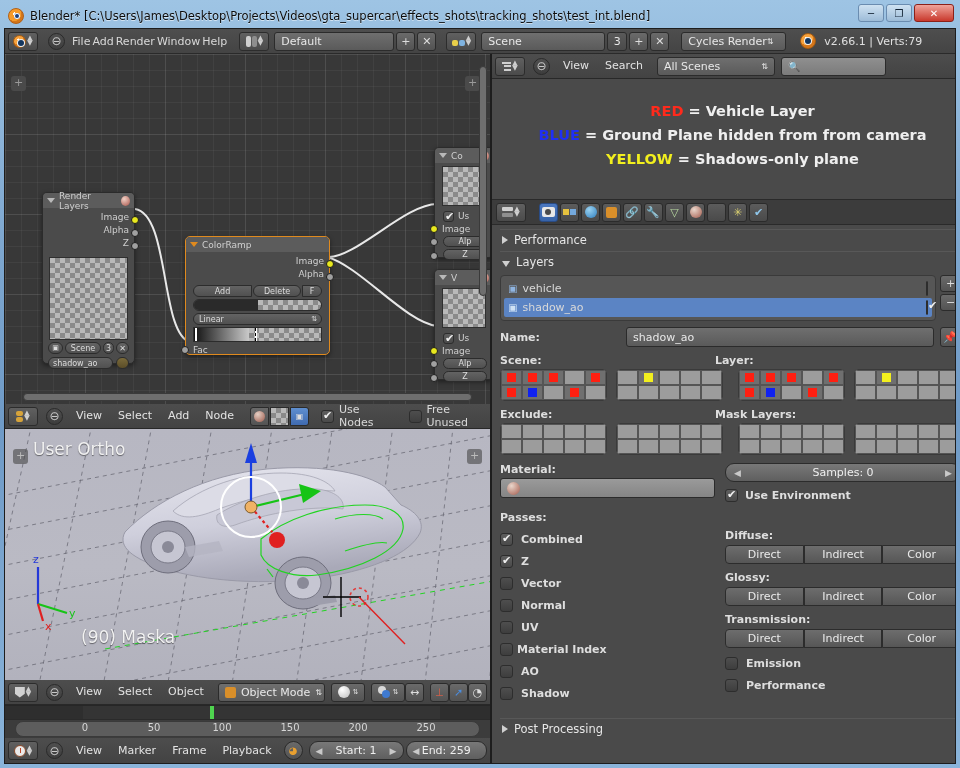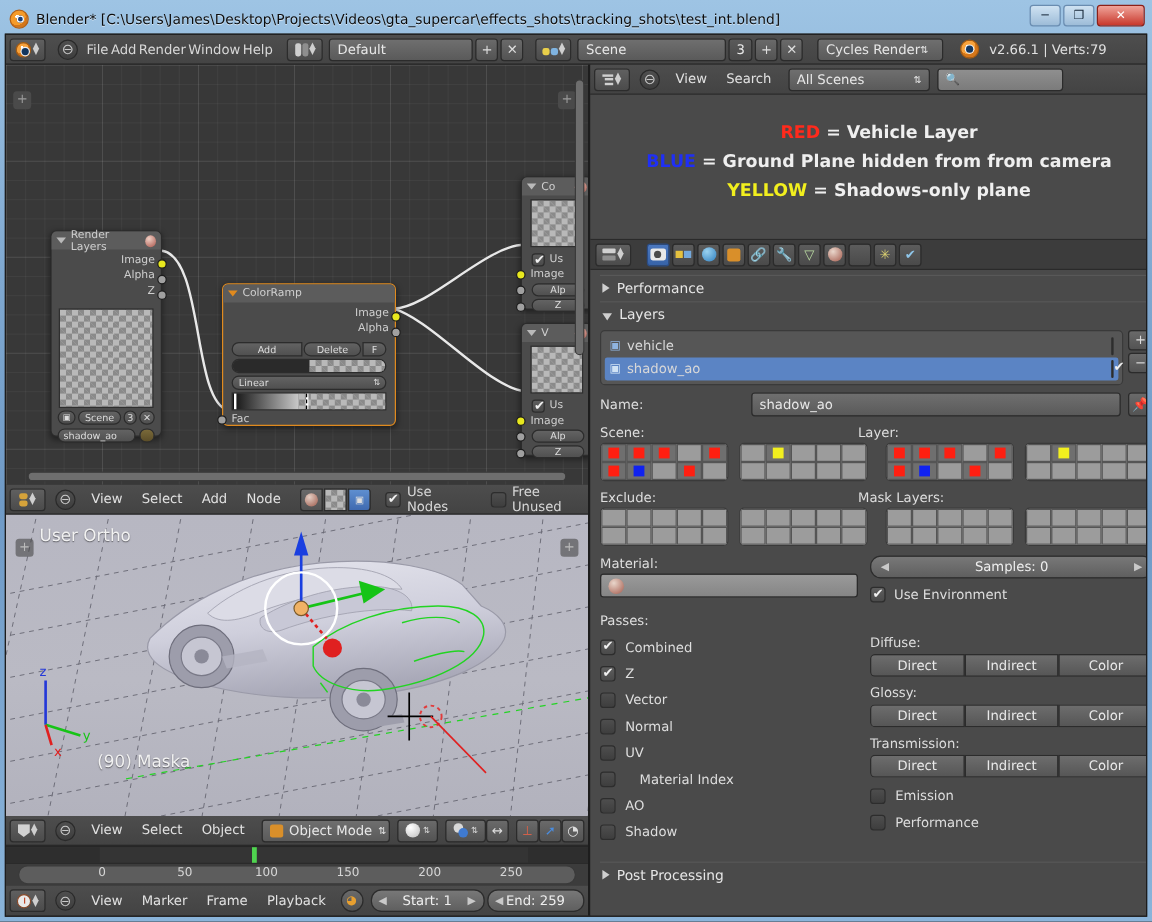--- a/index.html
+++ b/index.html
@@ -128,21 +128,21 @@
   .nbtn{ height:12px;border-radius:6px; background:linear-gradient(180deg,#636363,#505050);
     border:1px solid #2c2c2c; font-size:8px;color:#ddd;display:flex;align-items:center;justify-content:center;}
   
   .hsbar{ position:absolute; left:18px; right:18px; bottom:3px; height:8px; border-radius:4px;
     background:#6e6e6e; border:1px solid #3a3a3a;}
   .vsbar{ position:absolute; right:3px; top:12px; width:8px; border-radius:4px;
     background:#6e6e6e; border:1px solid #3a3a3a;}
   
   #viewport{ position:relative; flex:1; overflow:hidden;
     background:linear-gradient(180deg,#b7b7c2 0%,#babac4 55%,#b2b2bd 100%);}
-  .vplabel{ position:absolute; color:#f2f2f2; font-size:14px; text-shadow:0 1px 1px rgba(0,0,0,.5);}
+  .vplabel{ position:absolute; color:#f2f2f2; font-size:17px; text-shadow:0 1px 1px rgba(0,0,0,.5);}
   
   #tl{ height:33px; background:#3c3c3c; position:relative; border-top:1px solid #262626;}
   .tlnum{ position:absolute; font-size:10px; color:#d6d6d6; top:16px; transform:translateX(-50%);}
   #noteArea{ height:120px; background:#4a4a4a; position:relative; }
   .noteline{ text-align:center; font-size:14.5px; color:#efefef; line-height:24px; font-weight:bold;}
   .nred{color:#ff2a1c;} .nblue{color:#1f2ff5;} .nyel{color:#f2ef1e;}
   #tabsrow{ height:26px; background:#3c3c3c; display:flex;align-items:center; gap:2px; padding:0 4px;
     border-top:1px solid #2a2a2a; border-bottom:1px solid #2a2a2a;}
   .ptab{ width:19px;height:19px;border-radius:3px;border:1px solid #2b2b2b;
     background:linear-gradient(180deg,#5c5c5c,#4a4a4a); display:flex;align-items:center;justify-content:center;
@@ -164,21 +164,21 @@
   .ckbox.on:after{ content:"✔"; position:absolute; left:1px; top:-2px; font-size:11px; color:#f0f0f0;}
   .lyrblock{ border:1px solid #3a3a3a; border-radius:4px; overflow:hidden; background:#8f8f8f;}
   .lyrrow{ display:flex;}
   .lcell{ width:21px;height:15px; border:1px solid #555; background:#9c9c9c;
     display:flex;align-items:center;justify-content:center;}
   .lcell.on{ background:#6f6f6f;}
   .dot{ width:9px;height:9px;}
   .tbtn{ height:19px; flex:1; border:1px solid #2c2c2c;
     background:linear-gradient(180deg,#6d6d6d,#565656); font-size:11px; color:#eaeaea;
     display:flex;align-items:center;justify-content:center;}
-  .lab{ font-size:11px; color:#dedede;}
+  .lab{ font-size:11px; color:#dedede;font-weight:bold;}
   .slider{ height:19px;border-radius:9px;border:1px solid #2c2c2c;
     background:linear-gradient(180deg,#787878,#5f5f5f); display:flex;align-items:center;
     justify-content:center; position:relative; font-size:11px;color:#efefef;}
   .slider .ar{ position:absolute; font-size:9px; color:#c9c9c9;}
 </style>
 </head>
 <body>
 
 <div id="win">
 
@@ -935,21 +935,21 @@
                 <span class="lab">Vector</span>
               </div>
               <div style="display:flex;align-items:center;gap:8px;height:22px">
                 <div class="ckbox"></div>
                 <span class="lab">Normal</span>
               </div>
               <div style="display:flex;align-items:center;gap:8px;height:22px">
                 <div class="ckbox"></div>
                 <span class="lab">UV</span>
               </div>
-              <div style="display:flex;align-items:center;gap:20px;height:22px">
+              <div style="display:flex;align-items:center;gap:4px;height:22px">
                 <div class="ckbox"></div>
                 <span class="lab">Material Index</span>
               </div>
               <div style="display:flex;align-items:center;gap:8px;height:22px">
                 <div class="ckbox"></div>
                 <span class="lab">AO</span>
               </div>
               <div style="display:flex;align-items:center;gap:8px;height:22px">
                 <div class="ckbox"></div>
                 <span class="lab">Shadow</span>

